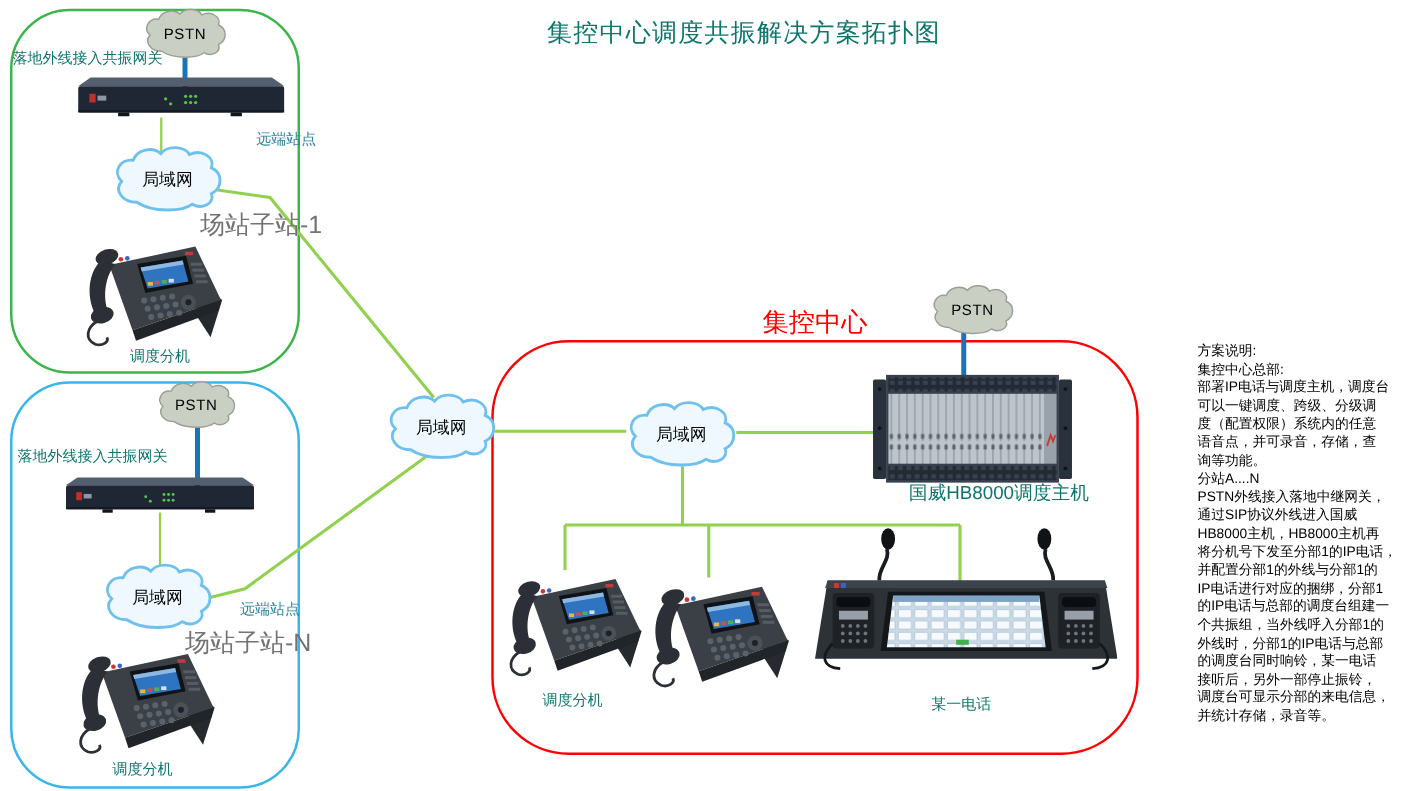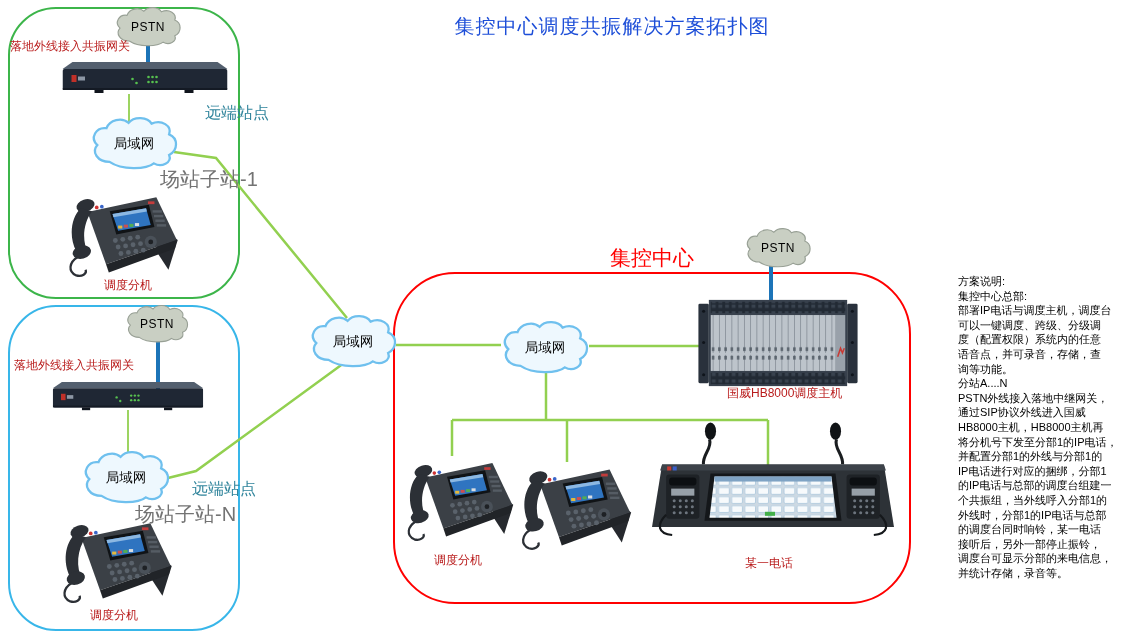--- a/index.html
+++ b/index.html
@@ -1,37 +1,37 @@
 <!DOCTYPE html>
 <html><head>
 <meta charset="utf-8">
 <style>
   html,body{margin:0;padding:0;background:#fff;}
   .canvas{position:relative;width:1139px;height:633px;background:#fff;overflow:hidden;
           font-family:"Liberation Sans","DejaVu Sans",sans-serif;}
-  .page-title{position:absolute;left:612px;top:13px;transform:translateX(-50%);
-              font-size:20px;color:#1d4ed8;white-space:nowrap;letter-spacing:1px;z-index:5;}
+  .page-title{position:absolute;left:595px;top:13px;transform:translateX(-50%);
+              font-size:20px;color:#0f766e;white-space:nowrap;letter-spacing:1px;z-index:5;}
   .group-box{position:absolute;border:2px solid;background:transparent;z-index:1;}
   #box-site1{left:8px;top:7px;width:228px;height:288px;border-color:#3cb54a;border-radius:48px;}
   #box-siten{left:8px;top:305px;width:228px;height:322px;border-color:#38b6e9;border-radius:48px;}
   #box-center{left:393px;top:272px;width:514px;height:328px;border-color:#ff0000;border-radius:62px;}
   .wires{position:absolute;left:0;top:0;z-index:2;pointer-events:none;}
   .cloud{position:absolute;z-index:3;}
   .cloud svg{position:absolute;left:0;top:0;width:100%;height:100%;}
   .cloud.lan svg{fill:#eef8fe;stroke:#6fc0ee;stroke-width:3;}
   .cloud.pstn svg{fill:#c9cfc3;stroke:#98a095;stroke-width:2;}
   .cloud-label{position:absolute;left:0;right:0;top:50%;transform:translateY(-50%);
                text-align:center;color:#000;}
   .cloud.lan .cloud-label{font-size:13.5px;}
   .cloud.pstn .cloud-label{font-size:12px;font-weight:normal;letter-spacing:.5px;}
   .device{position:absolute;z-index:3;}
   .device svg{width:100%;height:100%;display:block;}
-  .lbl{position:absolute;color:#b91c1c;font-size:12px;white-space:nowrap;z-index:4;}
-  .lbl-small{font-size:12px;}
-  .tag-remote{color:#31859c;font-size:16px;}
+  .lbl{position:absolute;color:#0f766e;font-size:12px;white-space:nowrap;z-index:4;}
+  .lbl-small{font-size:15px;}
+  .tag-remote{color:#31859c;font-size:12px;}
   .site-name{color:#737373;font-size:20px;}
   .center-name{color:#ff0000;font-size:21px;}
   .notes{position:absolute;left:958px;top:274px;width:182px;font-size:11px;
          line-height:14.6px;color:#000;white-space:pre-line;z-index:4;}
   .defs-hidden{position:absolute;width:0;height:0;overflow:hidden;}
 </style>
 </head>
 <body>
 
 <svg class="defs-hidden" aria-hidden="true">
@@ -265,21 +265,21 @@
         <use href="#sym-gateway"></use>
       </svg>
   </div>
   <div class="cloud lan" style="left:80px;top:450px;width:92px;height:55px">
     <svg viewBox="0 0 120 72">
         <use href="#sym-cloud"></use>
       </svg>
     <span class="cloud-label">局域网</span>
   </div>
   <div class="lbl tag-remote" style="left:192px;top:479px">远端站点</div>
-  <div class="lbl site-name" style="left:135px;top:501px">场站子站-N</div>
+  <div class="lbl site-name" style="left:148px;top:501px">场站子站-N</div>
   <div class="device" style="left:52px;top:512px;width:124px;height:95px">
     <svg viewBox="0 0 130 102">
         <use href="#sym-phone"></use>
       </svg>
   </div>
   <div class="lbl" style="left:90px;top:607px">调度分机</div>
 
   <div class="cloud lan" style="left:307px;top:314px;width:92px;height:55px">
     <svg viewBox="0 0 120 72">
         <use href="#sym-cloud"></use>

